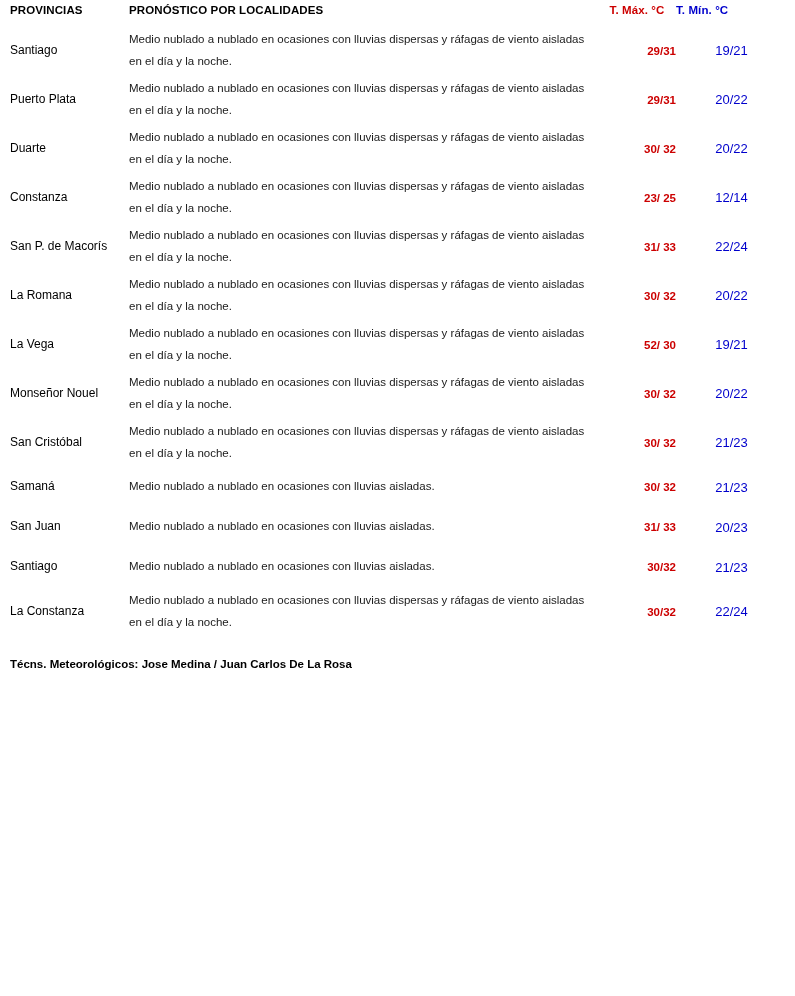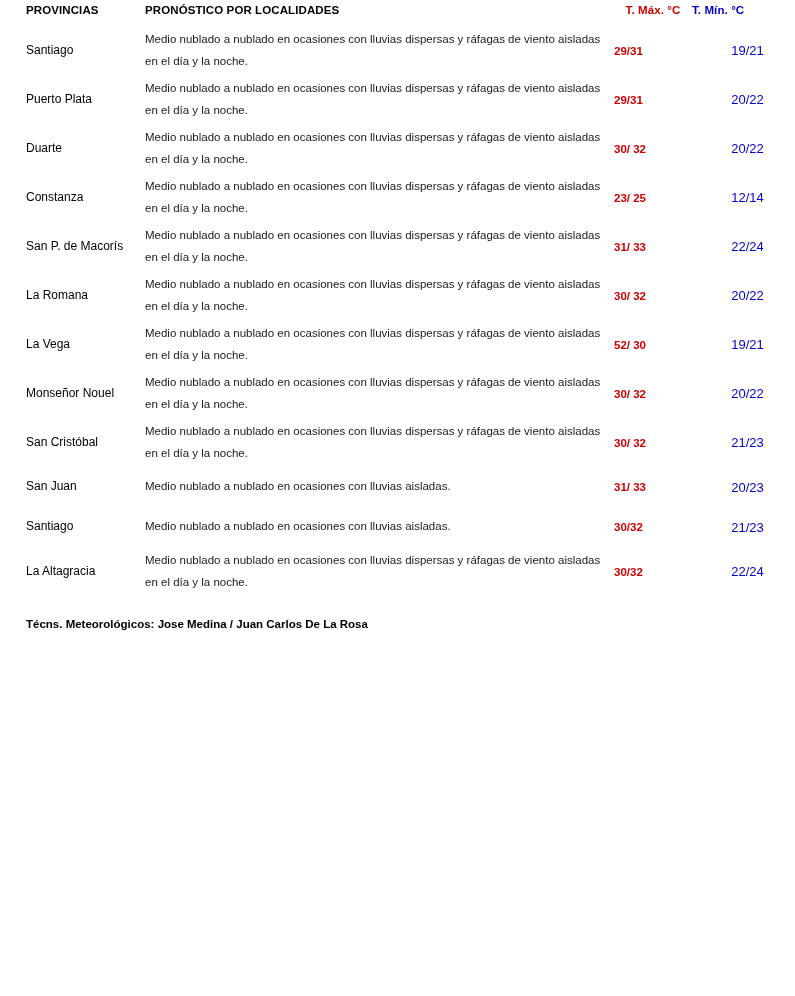--- a/index.html
+++ b/index.html
@@ -11,21 +11,21 @@
     width: 795px;
     height: 996px;
     font-family: "Liberation Sans", sans-serif;
     color: #000000;
     position: relative;
     overflow: hidden;
   }
   .sheet {
     width: 680px;
     box-sizing: border-box;
-    padding: 0 24px;
+    padding: 0 8px;
   }
   table.forecast {
     width: 779px;
     border-collapse: collapse;
     table-layout: fixed;
   }
   table.forecast col.c-prov { width: 112px; }
   table.forecast col.c-desc { width: 478px; }
   table.forecast col.c-max  { width: 78px; }
   table.forecast col.c-min  { width: 111px; }
@@ -59,21 +59,21 @@
     font-size: 11.5px;
     color: #1a1a1a;
     padding-left: 9px;
     padding-right: 10px;
     line-height: 1.85;
   }
   td.temp-max {
     font-size: 11.5px;
     font-weight: bold;
     color: #cc0000;
-    text-align: left;
+    text-align: right;
   }
   td.temp-min {
     font-size: 13px;
     font-weight: normal;
     color: #0000cc;
     text-align: center;
   }
   tbody tr { height: 49px; }
   tbody tr.short { height: 40px; }
 
@@ -152,33 +152,39 @@
           <td class="temp-max">30/ 32</td>
           <td class="temp-min">20/22</td>
         </tr>
         <tr>
           <td class="prov">San Cristóbal</td>
           <td class="desc">Medio nublado a nublado en ocasiones con lluvias dispersas y ráfagas de viento aisladas en el día y la noche.</td>
           <td class="temp-max">30/ 32</td>
           <td class="temp-min">21/23</td>
         </tr>
         <tr class="short">
+          <td class="prov">Samaná</td>
+          <td class="desc">Medio nublado a nublado en ocasiones con lluvias aisladas.</td>
+          <td class="temp-max">30/ 32</td>
+          <td class="temp-min">21/23</td>
+        </tr>
+        <tr class="short">
           <td class="prov">San Juan</td>
           <td class="desc">Medio nublado a nublado en ocasiones con lluvias aisladas.</td>
           <td class="temp-max">31/ 33</td>
           <td class="temp-min">20/23</td>
         </tr>
         <tr class="short">
           <td class="prov">Santiago</td>
           <td class="desc">Medio nublado a nublado en ocasiones con lluvias aisladas.</td>
           <td class="temp-max">30/32</td>
           <td class="temp-min">21/23</td>
         </tr>
         <tr>
-          <td class="prov">La Altagracia</td>
+          <td class="prov">La Constanza</td>
           <td class="desc">Medio nublado a nublado en ocasiones con lluvias dispersas y ráfagas de viento aisladas en el día y la noche.</td>
           <td class="temp-max">30/32</td>
           <td class="temp-min">22/24</td>
         </tr>
       </tbody>
   </table>
 
   <div class="footer">Técns. Meteorológicos: Jose Medina / Juan Carlos De La Rosa</div>
 </div>
 

